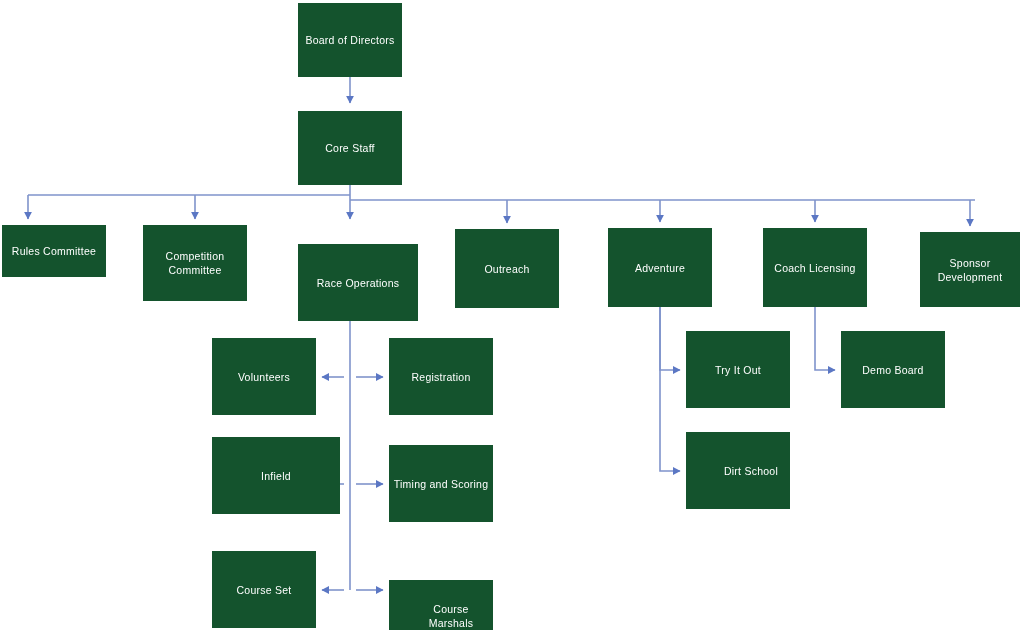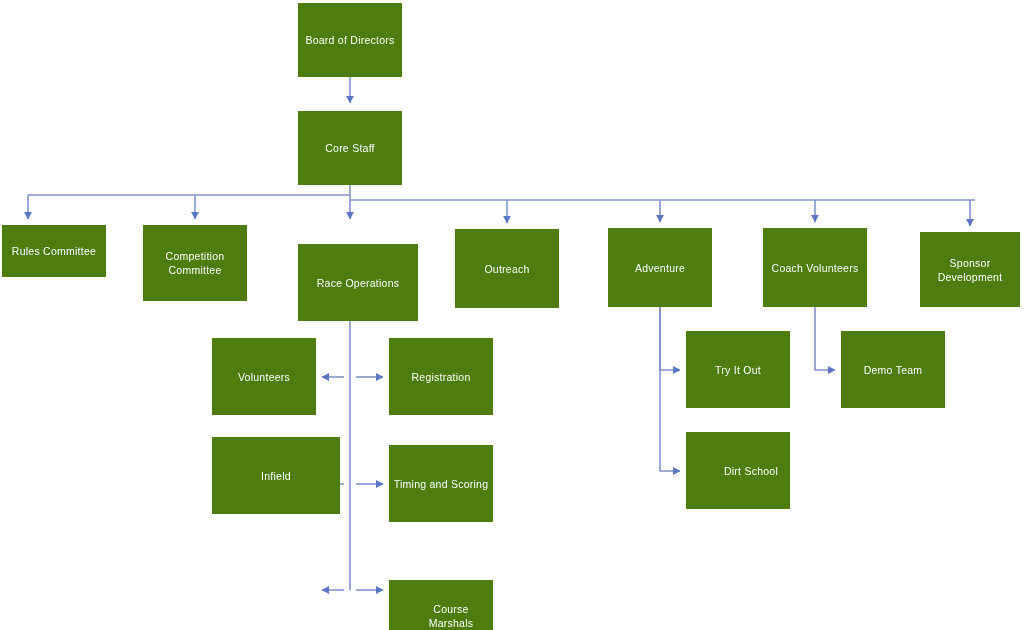--- a/index.html
+++ b/index.html
@@ -25,21 +25,21 @@
     position: absolute;
     left: 0;
     top: 0;
     width: 1024px;
     height: 630px;
     pointer-events: none;
   }
   .node {
     position: absolute;
     box-sizing: border-box;
-    background: #4d7c0f;
+    background: #14532d;
     color: #ffffff;
     display: flex;
     align-items: center;
     justify-content: center;
     text-align: center;
     font-size: 10.5px;
     line-height: 14px;
     letter-spacing: 0.25px;
     font-weight: 400;
     padding: 2px 4px;
@@ -164,21 +164,21 @@
 
   <div class="node" style="left:455px; top:229px; width:104px; height:79px;">
     <span class="node-label">Outreach</span>
   </div>
 
   <div class="node" style="left:608px; top:228px; width:104px; height:79px;">
     <span class="node-label">Adventure</span>
   </div>
 
   <div class="node" style="left:763px; top:228px; width:104px; height:79px;">
-    <span class="node-label">Coach Volunteers</span>
+    <span class="node-label">Coach Licensing</span>
   </div>
 
   <div class="node" style="left:920px; top:232px; width:100px; height:75px;">
     <span class="node-label">Sponsor
 Development</span>
   </div>
 
   <div class="node" style="left:212px; top:338px; width:104px; height:77px;">
     <span class="node-label">Volunteers</span>
   </div>
@@ -188,30 +188,33 @@
   </div>
 
   <div class="node" style="left:212px; top:437px; width:128px; height:77px;">
     <span class="node-label">Infield</span>
   </div>
 
   <div class="node" style="left:389px; top:445px; width:104px; height:77px;">
     <span class="node-label">Timing and Scoring</span>
   </div>
 
+  <div class="node" style="left:212px; top:551px; width:104px; height:77px;">
+    <span class="node-label">Course Set</span>
+  </div>
 
   <div class="node" style="left:389px; top:580px; width:104px; height:72px;padding-left:24px;">
     <span class="node-label">Course Marshals</span>
   </div>
 
   <div class="node" style="left:686px; top:331px; width:104px; height:77px;text-align:center;">
     <span class="node-label">Try It Out</span>
   </div>
 
   <div class="node" style="left:686px; top:432px; width:104px; height:77px;padding-left:30px;">
     <span class="node-label">Dirt School</span>
   </div>
 
   <div class="node" style="left:841px; top:331px; width:104px; height:77px;">
-    <span class="node-label">Demo Team</span>
+    <span class="node-label">Demo Board</span>
   </div>
 
 </div>
 
 </body></html>

